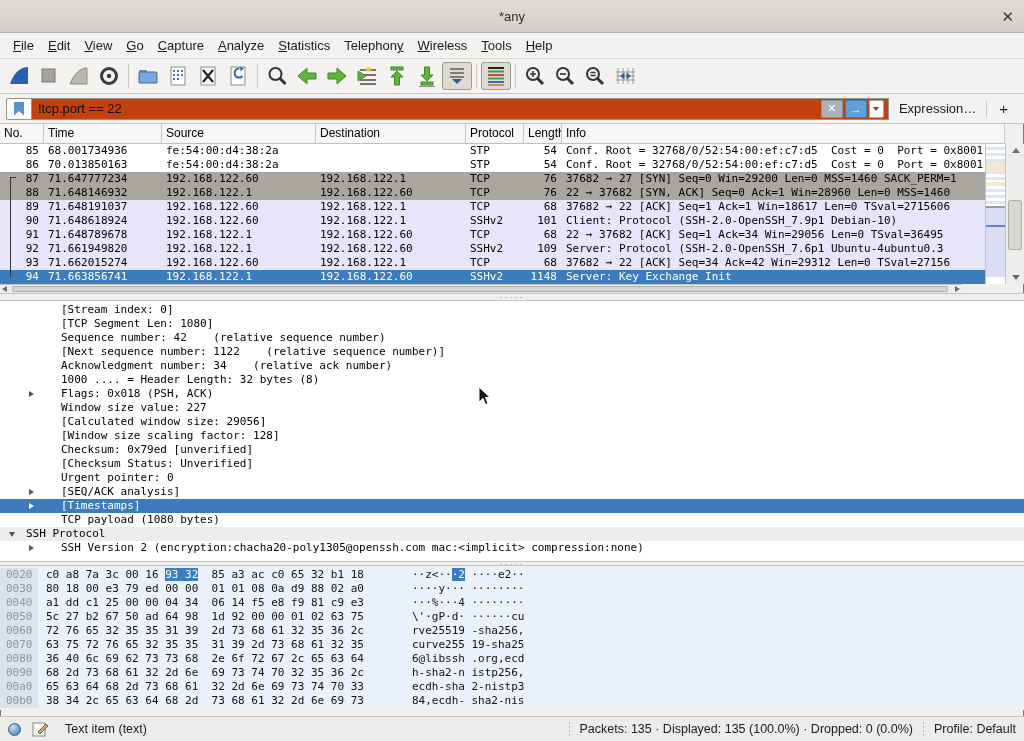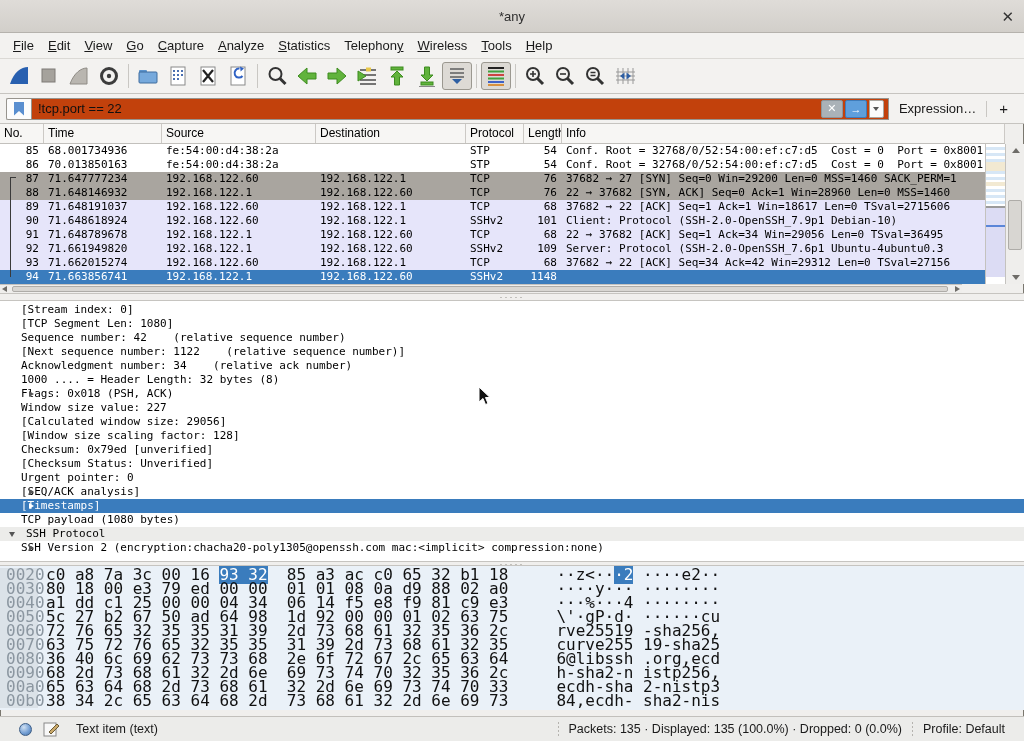--- a/index.html
+++ b/index.html
@@ -89,42 +89,42 @@
     border-top:3.5px solid transparent; border-bottom:3.5px solid transparent; border-left:5px solid #6e6c68; }
 
   
   .splitter { left:0; width:1024px; background:#f0efed; border-top:1px solid #c6c4c0; border-bottom:1px solid #c6c4c0;
     display:flex; align-items:center; justify-content:center; color:#8a8882; font-size:9px; letter-spacing:2px; }
   #split1 { top:293px; height:8px; } #split2 { top:561px; height:5px; }
 
   
   #detail { left:0; top:301px; width:1024px; height:260px; background:#fff; overflow:hidden;
     font-family:"DejaVu Sans Mono", monospace; font-size:11px; padding-top:2px; }
-  .dl { position:relative; height:14px; line-height:14px; padding-left:21px; white-space:pre; color:#000; }
+  .dl { position:relative; height:14px; line-height:14px; padding-left:61px; white-space:pre; color:#000; }
   .dl-top { padding-left:26px; }
   .dl-sel { background:#3a7cbd; color:#fff; }
   .dl-gray { background:#ececea; }
   .exp-c { position:absolute; left:29px; top:4px; width:0; height:0;
     border-left:5px solid #555; border-top:3.5px solid transparent; border-bottom:3.5px solid transparent; }
   .exp-c.white { border-left-color:#fff; }
   .exp-e { position:absolute; left:9px; top:5px; width:0; height:0;
     border-top:5px solid #555; border-left:3.5px solid transparent; border-right:3.5px solid transparent; }
 
   
   #hexpane { left:0; top:566px; width:1024px; height:144px; background:#eaf1f8; overflow:hidden;
-    font-family:"DejaVu Sans Mono", monospace; font-size:16px; padding-top:2px; }
+    font-family:"DejaVu Sans Mono", monospace; font-size:11px; padding-top:2px; }
   .hrow { display:flex; height:14px; line-height:14px; white-space:pre; }
   .ho { width:38px; background:#dbe2e8; color:#8b96a0; padding-left:6px; }
   .hb { margin-left:8px; color:#111; }
   .ha { margin-left:48px; color:#111; }
   .hx { background:#3a7cbd; color:#fff; }
 
   
   #statusbar { left:0; top:716px; width:1024px; height:25px; background:#ececea;
-    border-top:1px solid #c2c0bc; display:flex; align-items:center; padding:0 19px; font-size:12.5px; color:#1a1a1a; }
+    border-top:1px solid #c2c0bc; display:flex; align-items:center; padding:0 8px; font-size:12.5px; color:#1a1a1a; }
   #expert-icon { width:13px; height:13px; border-radius:50%;
     background:radial-gradient(circle at 35% 30%, #cfe0f2, #6f9bd2 60%, #49719e); border:1px solid #3c5d86; }
   #comment-icon { margin-left:10px; display:flex; }
   #status-left-text { margin-left:16px; }
   .flexspace { flex:1; }
   .dotsep { width:1px; height:14px; margin:0 10px;
     background:repeating-linear-gradient(to bottom,#b5b3af 0 2px,transparent 2px 4px); }
 
   #cursor { left:478px; top:386px; }
 </style>
@@ -343,21 +343,21 @@
   <div id="plist-rows" class="abs">
     <div class="prow"><div class="w-no c-no">85</div><div class="w-time">68.001734936</div><div class="w-src">fe:54:00:d4:38:2a</div><div class="w-dst"></div><div class="w-proto">STP</div><div class="w-len c-len">54</div><div class="w-info">Conf. Root = 32768/0/52:54:00:ef:c7:d5  Cost = 0  Port = 0x8001</div></div>
     <div class="prow"><div class="w-no c-no">86</div><div class="w-time">70.013850163</div><div class="w-src">fe:54:00:d4:38:2a</div><div class="w-dst"></div><div class="w-proto">STP</div><div class="w-len c-len">54</div><div class="w-info">Conf. Root = 32768/0/52:54:00:ef:c7:d5  Cost = 0  Port = 0x8001</div></div>
     <div class="prow r-gray"><div class="w-no c-no">87</div><div class="w-time">71.647777234</div><div class="w-src">192.168.122.60</div><div class="w-dst">192.168.122.1</div><div class="w-proto">TCP</div><div class="w-len c-len">76</div><div class="w-info">37682 → 27 [SYN] Seq=0 Win=29200 Len=0 MSS=1460 SACK_PERM=1</div></div>
     <div class="prow r-gray"><div class="w-no c-no">88</div><div class="w-time">71.648146932</div><div class="w-src">192.168.122.1</div><div class="w-dst">192.168.122.60</div><div class="w-proto">TCP</div><div class="w-len c-len">76</div><div class="w-info">22 → 37682 [SYN, ACK] Seq=0 Ack=1 Win=28960 Len=0 MSS=1460</div></div>
     <div class="prow r-lav"><div class="w-no c-no">89</div><div class="w-time">71.648191037</div><div class="w-src">192.168.122.60</div><div class="w-dst">192.168.122.1</div><div class="w-proto">TCP</div><div class="w-len c-len">68</div><div class="w-info">37682 → 22 [ACK] Seq=1 Ack=1 Win=18617 Len=0 TSval=2715606</div></div>
     <div class="prow r-lav"><div class="w-no c-no">90</div><div class="w-time">71.648618924</div><div class="w-src">192.168.122.60</div><div class="w-dst">192.168.122.1</div><div class="w-proto">SSHv2</div><div class="w-len c-len">101</div><div class="w-info">Client: Protocol (SSH-2.0-OpenSSH_7.9p1 Debian-10)</div></div>
     <div class="prow r-lav"><div class="w-no c-no">91</div><div class="w-time">71.648789678</div><div class="w-src">192.168.122.1</div><div class="w-dst">192.168.122.60</div><div class="w-proto">TCP</div><div class="w-len c-len">68</div><div class="w-info">22 → 37682 [ACK] Seq=1 Ack=34 Win=29056 Len=0 TSval=36495</div></div>
     <div class="prow r-lav"><div class="w-no c-no">92</div><div class="w-time">71.661949820</div><div class="w-src">192.168.122.1</div><div class="w-dst">192.168.122.60</div><div class="w-proto">SSHv2</div><div class="w-len c-len">109</div><div class="w-info">Server: Protocol (SSH-2.0-OpenSSH_7.6p1 Ubuntu-4ubuntu0.3</div></div>
     <div class="prow r-lav"><div class="w-no c-no">93</div><div class="w-time">71.662015274</div><div class="w-src">192.168.122.60</div><div class="w-dst">192.168.122.1</div><div class="w-proto">TCP</div><div class="w-len c-len">68</div><div class="w-info">37682 → 22 [ACK] Seq=34 Ack=42 Win=29312 Len=0 TSval=27156</div></div>
-    <div class="prow r-sel"><div class="w-no c-no">94</div><div class="w-time">71.663856741</div><div class="w-src">192.168.122.1</div><div class="w-dst">192.168.122.60</div><div class="w-proto">SSHv2</div><div class="w-len c-len">1148</div></div>
+    <div class="prow r-sel"><div class="w-no c-no">94</div><div class="w-time">71.663856741</div><div class="w-src">192.168.122.1</div><div class="w-dst">192.168.122.60</div><div class="w-proto">SSHv2</div><div class="w-len c-len">1148</div><div class="w-info">Server: Key Exchange Init</div></div>
   </div>
   <div id="conv-bracket" class="abs"></div>
 
   <div id="minimap" class="abs"></div>
   <div id="vscroll" class="abs">
     <span class="sb-arrow-up" style="top:4px"></span>
     <div id="vthumb"></div>
     <span class="sb-arrow-down" style="bottom:4px"></span>
   </div>
   <div id="hscroll" class="abs">

